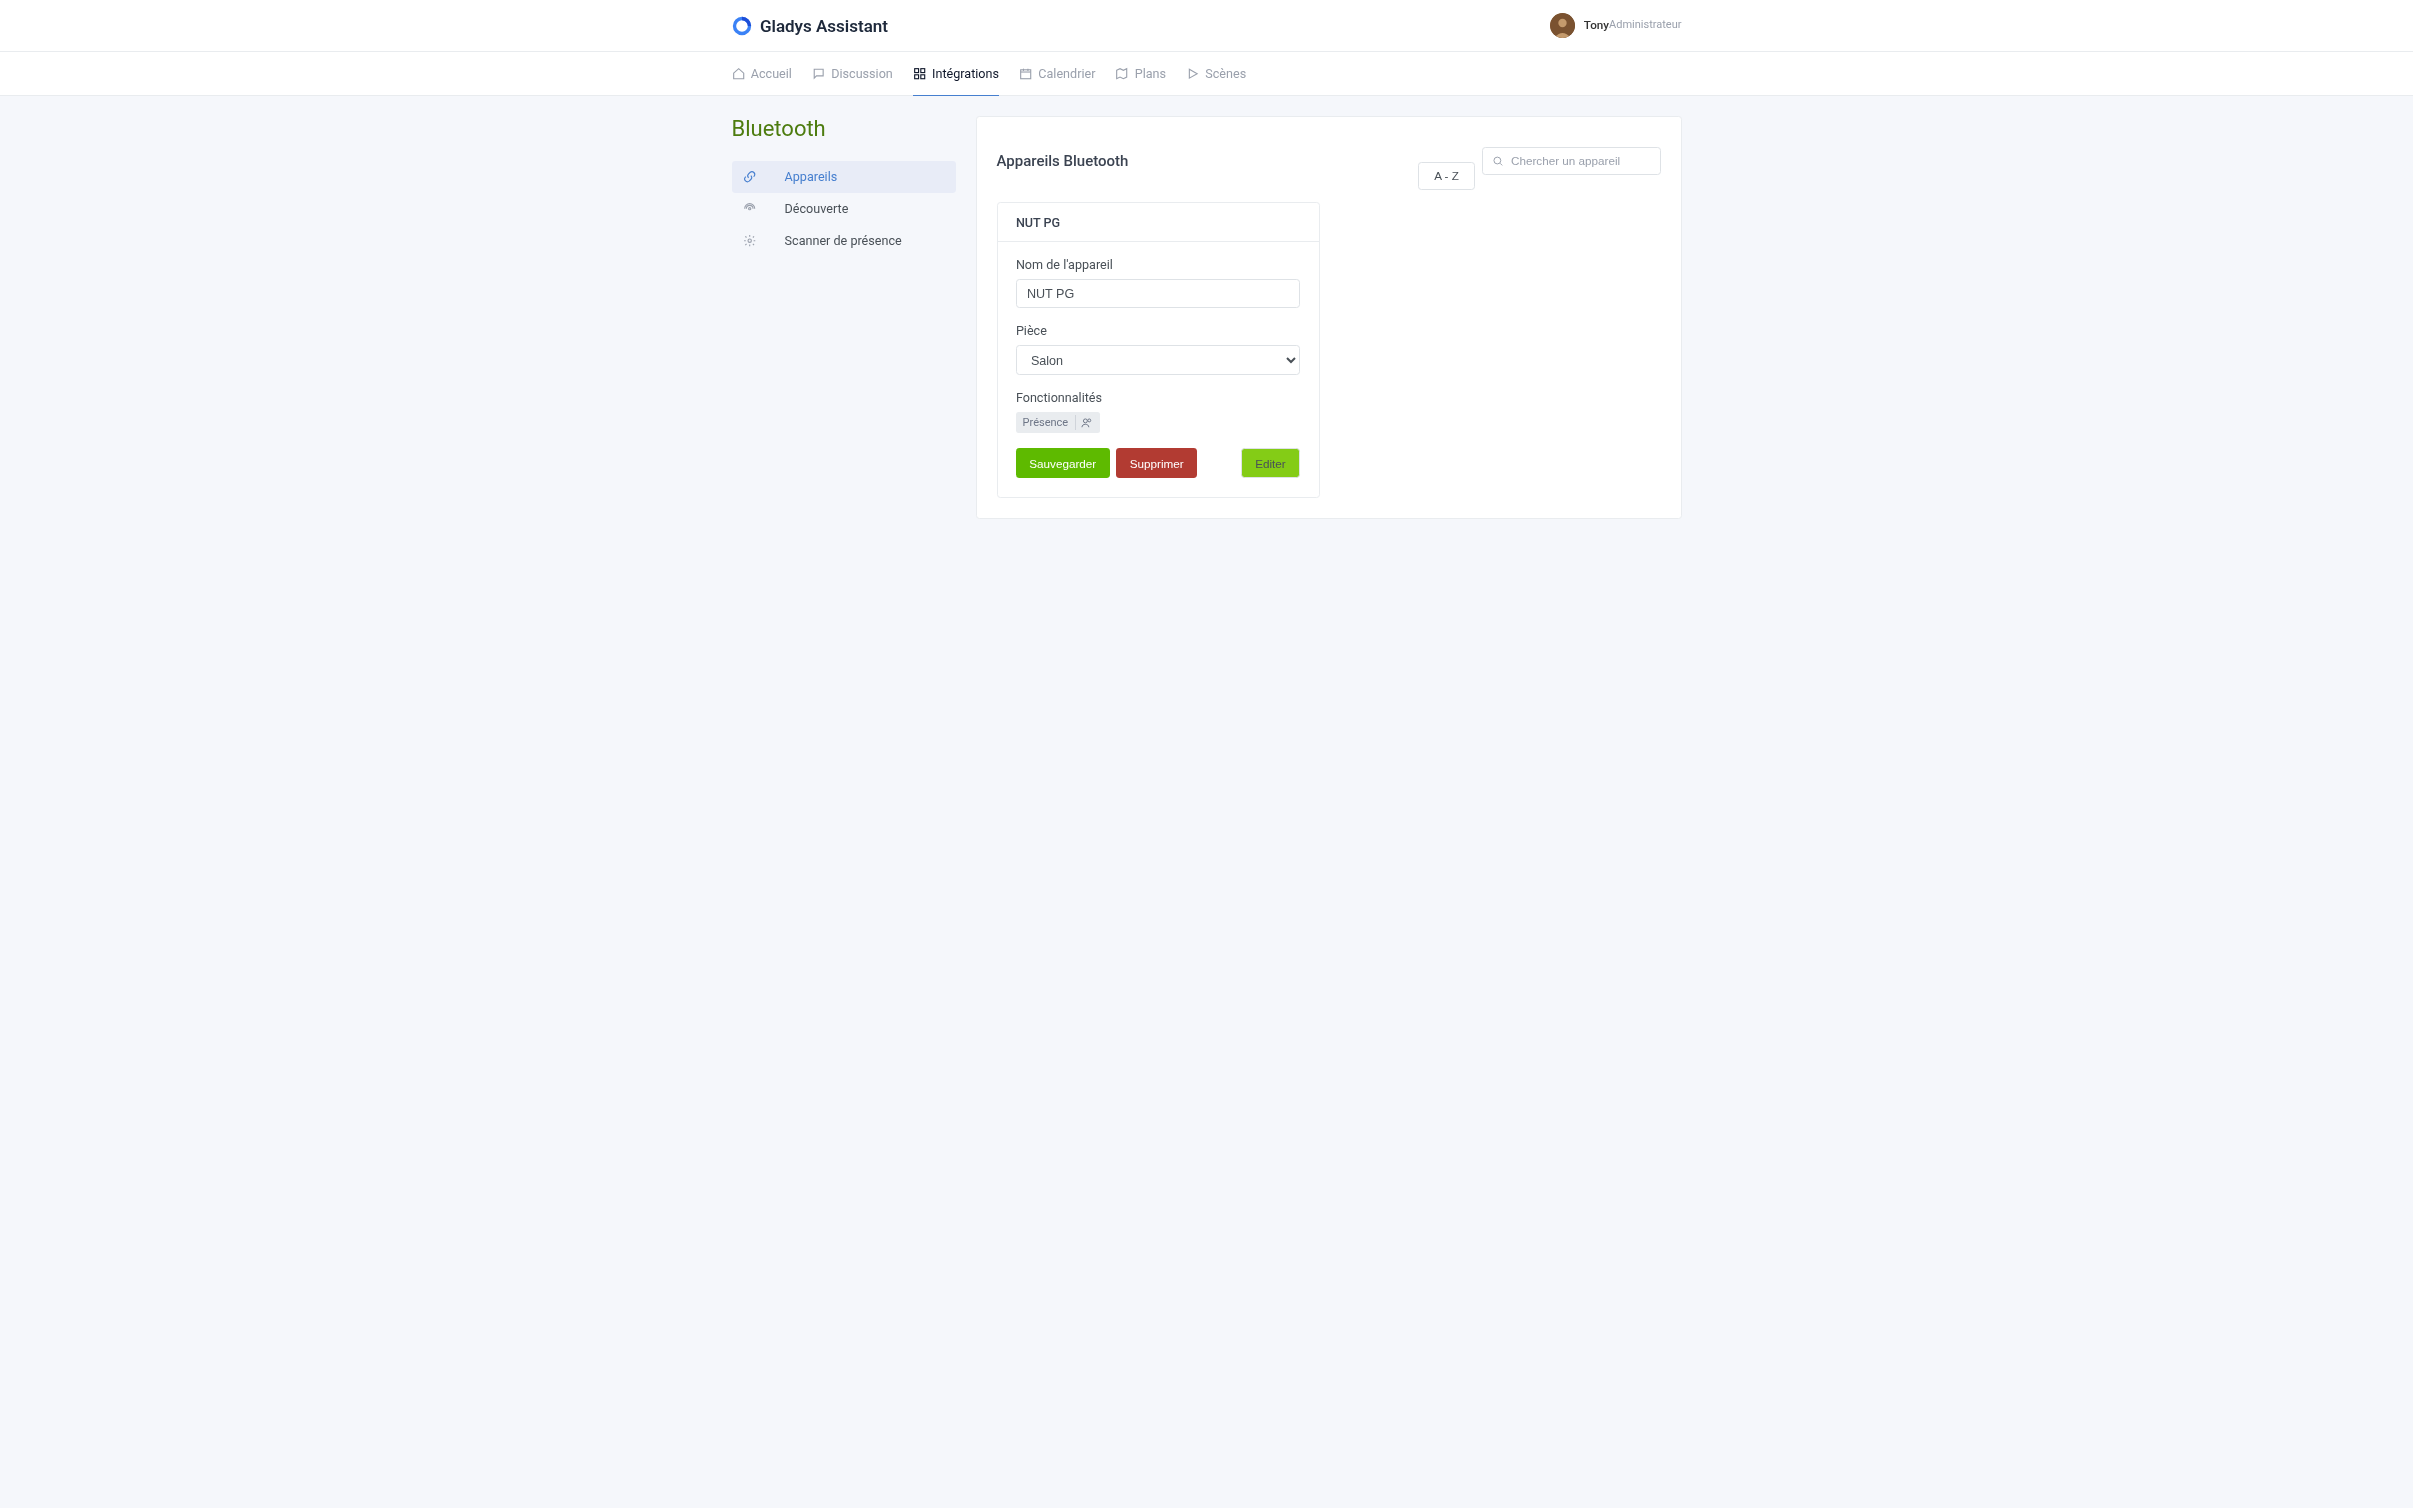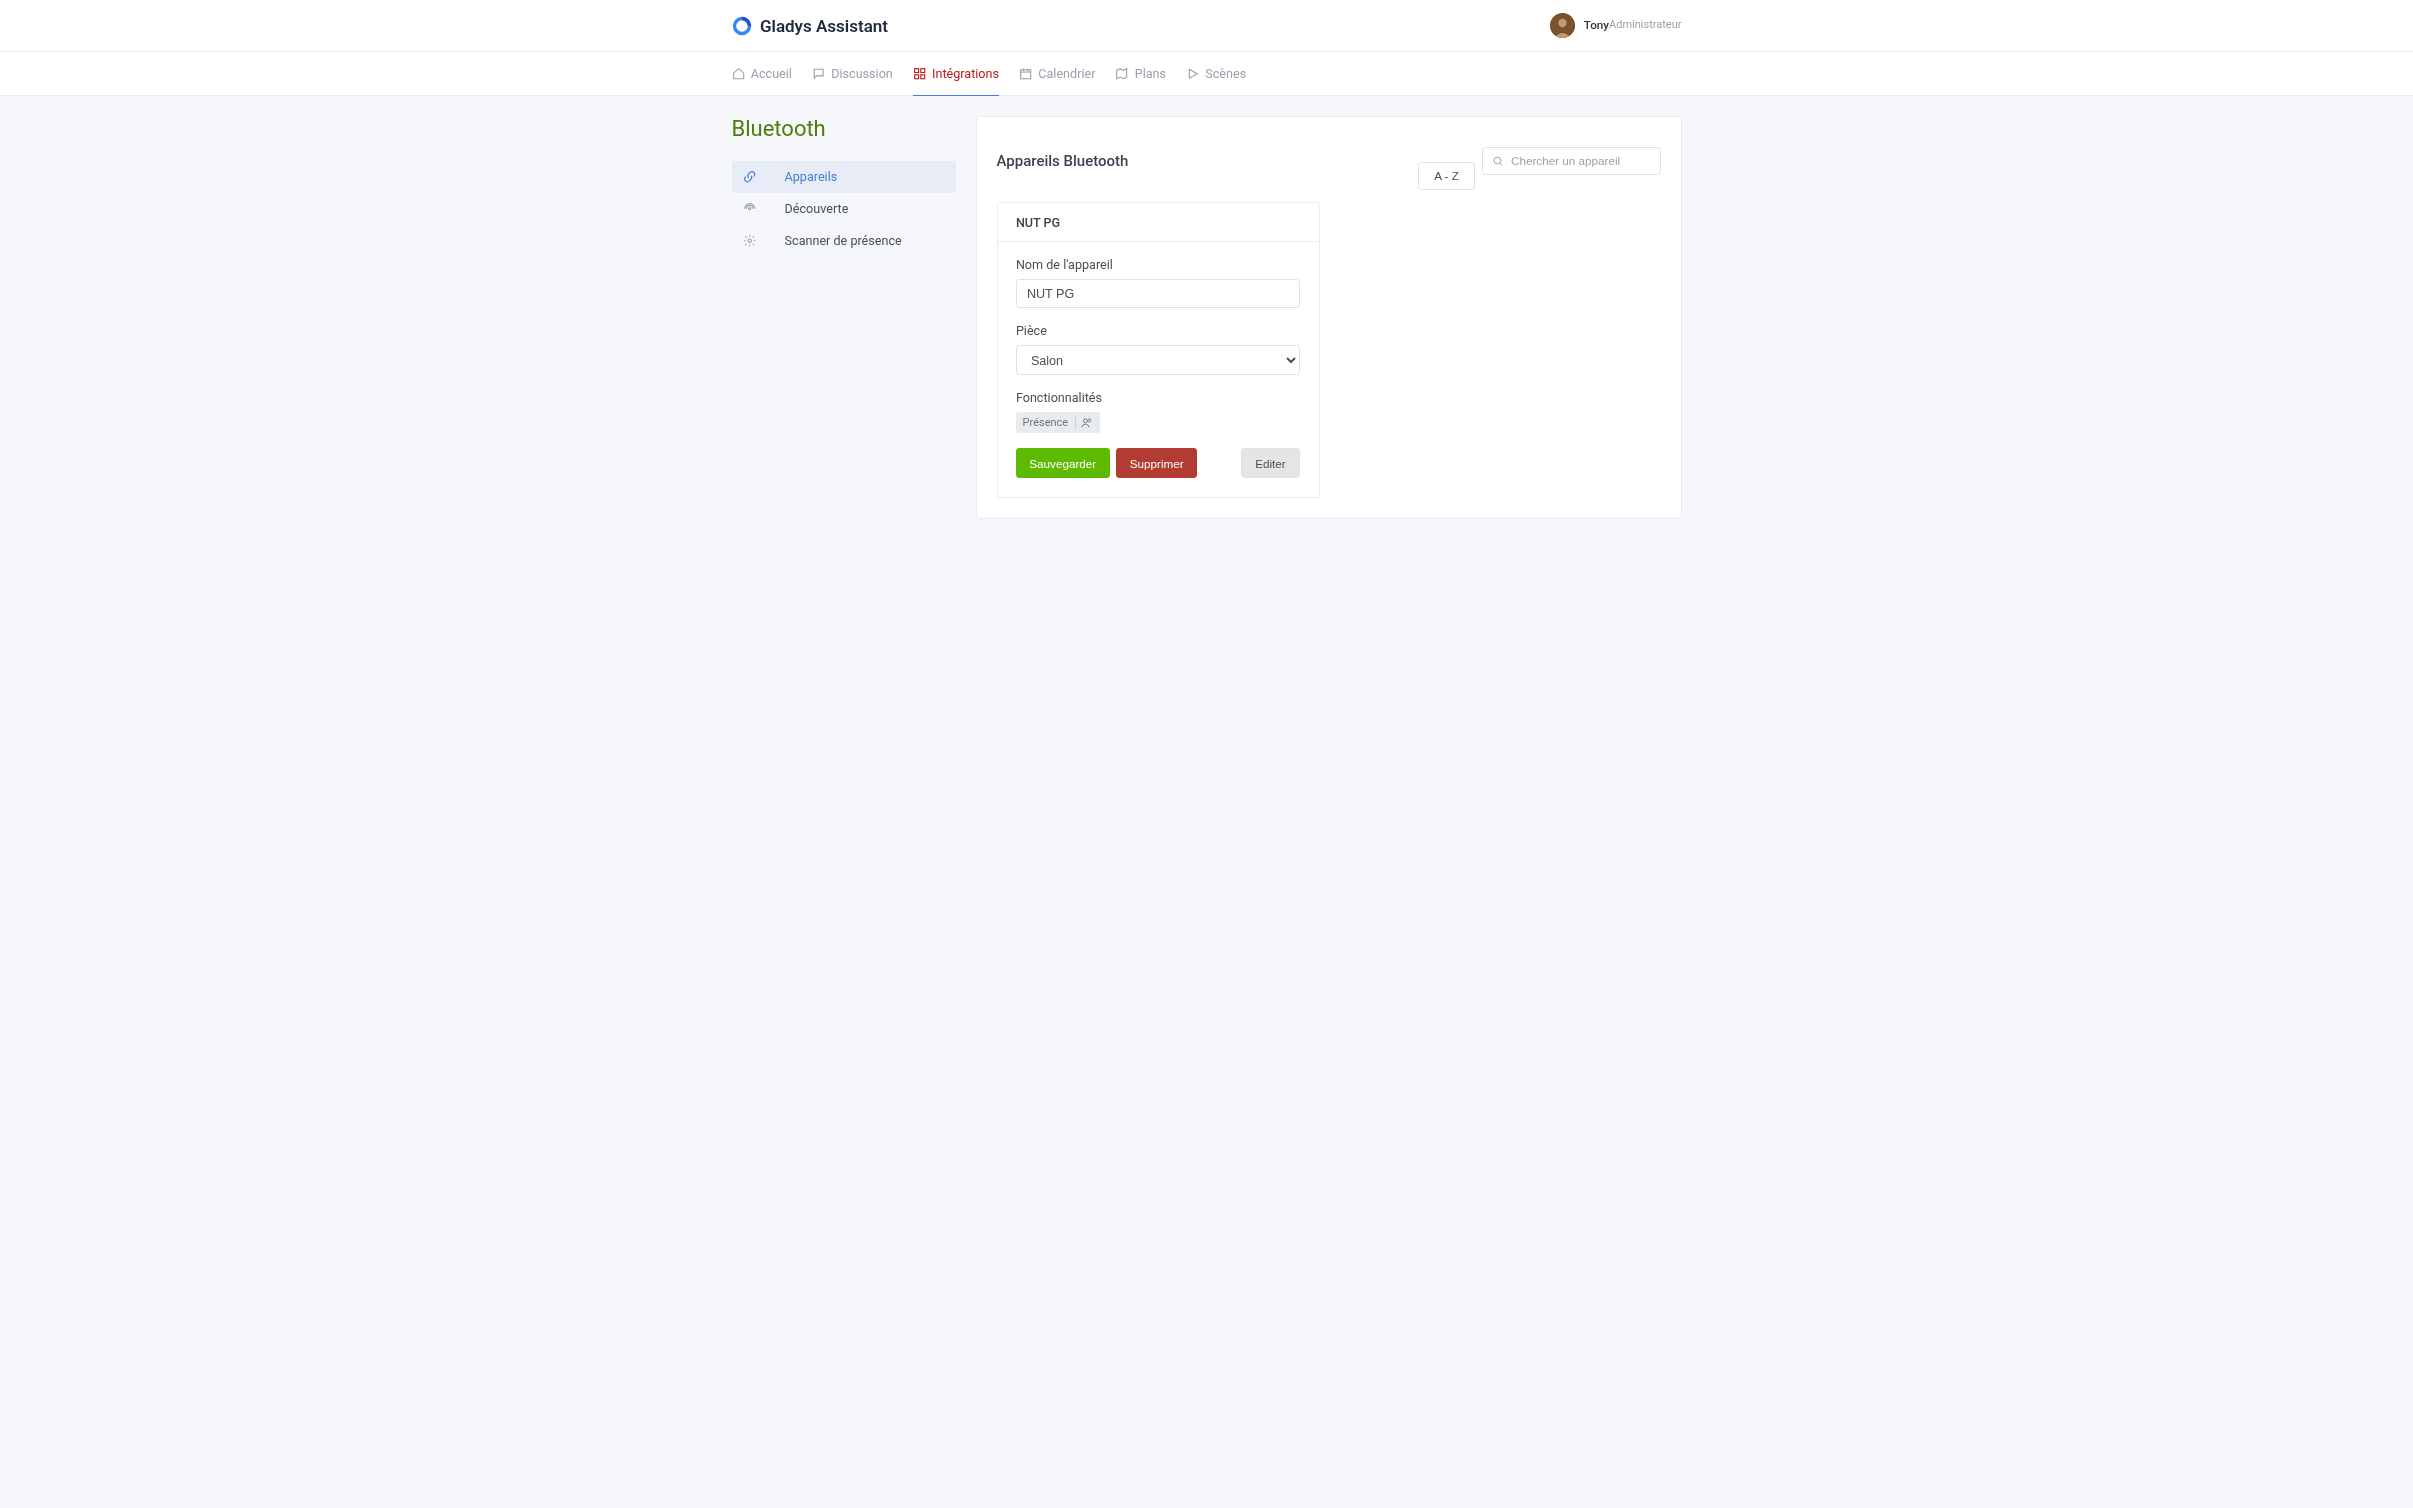--- a/index.html
+++ b/index.html
@@ -78,21 +78,21 @@
     gap: 5.9px;
     padding: 13.4px 0;
     color: #9aa0ac;
     font-size: 12.6px;
     cursor: pointer;
     border-bottom: 1.7px solid transparent;
     position: relative;
     top: 0.8px;
   }
   .nav-item.active {
-    color: #b91c1c;
+    color: #0f172a;
     border-bottom-color: #467fcf;
   }
   .nav-icon { width: 13.4px; height: 13.4px; display: inline-flex; align-items:center; justify-content:center;}
   .nav-icon svg { width: 13.4px; height: 13.4px; stroke: currentColor; fill:none; stroke-width:2; }
 
   
   .page {
     width: 950px;
     margin: 0 auto;
     padding-top: 20px;
@@ -251,21 +251,21 @@
     border: none;
     border-radius: 3.4px;
     padding: 7.5px 13.4px;
     font-size: 11.7px;
     font-weight: 500;
     cursor: pointer;
   }
   .btn-green { background: #5eba00; color: #fff; }
   .btn-red { background: #b23b32; color: #fff; }
   .btn-outline {
-    background: #e5e5e5;
+    background: #84cc16;
     border: 0.8px solid #dee2e6;
     color: #495057;
     margin-left: auto;
   }
 </style>
 </head>
 <body>
 
 <header class="header">
   <div class="header-inner">

